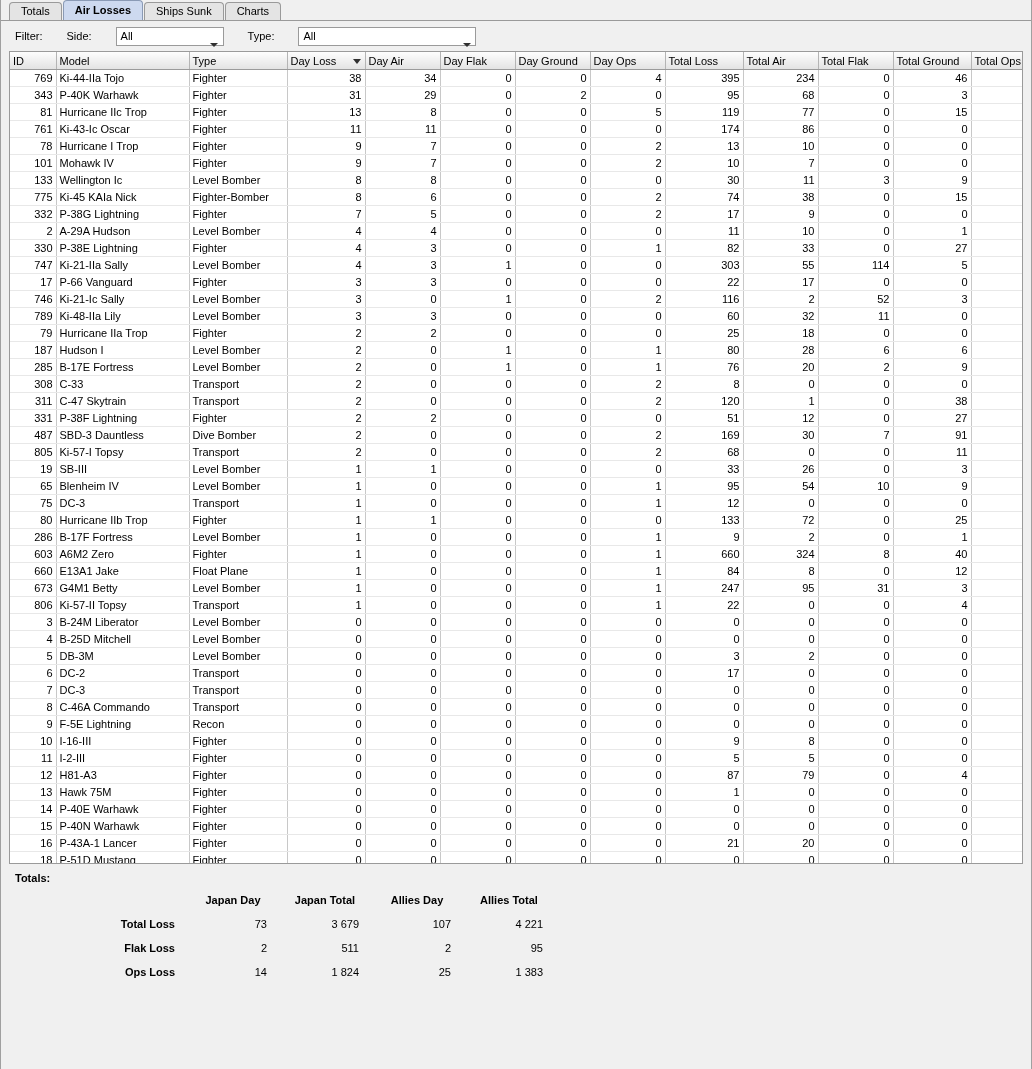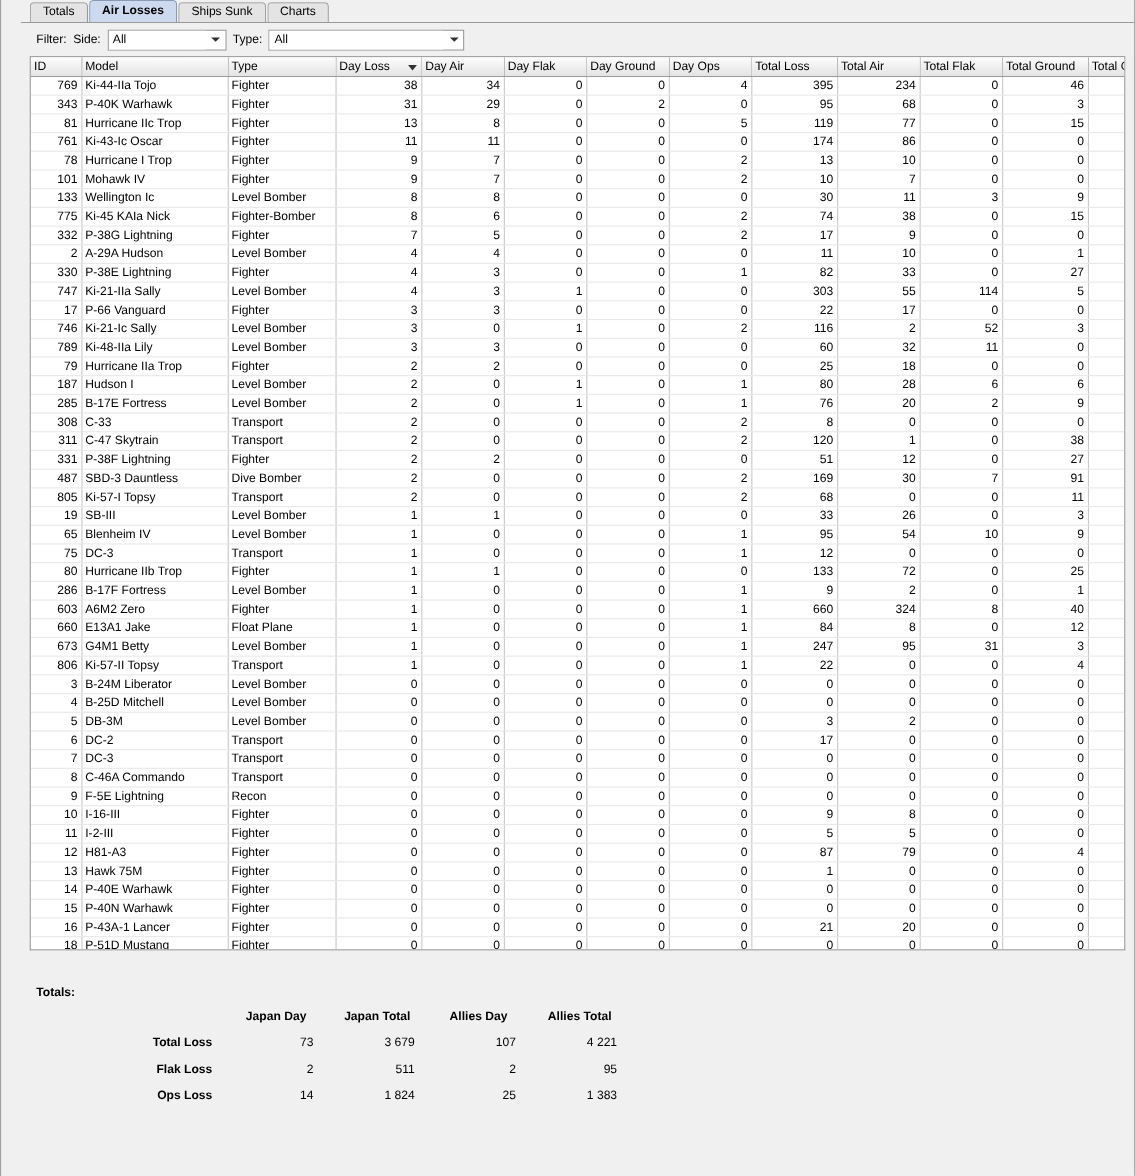--- a/index.html
+++ b/index.html
@@ -12,21 +12,20 @@
   }
   #app {
     width: 1032px;
     height: 1069px;
     position: relative;
     background: #f0f0f0;
     overflow: hidden;
     box-sizing: border-box;
     border-left: 1px solid #a0a0a0;
     border-right: 1px solid #a0a0a0;
-    padding-left: 18px;
   }
 
   
   .tabbar {
     height: 21px;
     display: flex;
     align-items: flex-end;
     padding-left: 8px;
     background: #f0f0f0;
     border-bottom: 1px solid #9a9a9a;
@@ -53,28 +52,28 @@
     line-height: 19px;
     border-color: #8a9ab5;
   }
 
   
   .filterbar {
     height: 30px;
     display: flex;
     align-items: center;
     padding-left: 14px;
-    gap: 6px;
+    gap: 24px;
     background: #f0f0f0;
     box-sizing: border-box;
   }
   .filter-label { font-size: 11px; }
   .combo {
     display: inline-flex;
-    align-items: center;
+    align-items: flex-end;
     height: 19px;
     border: 1px solid #9a9a9a;
     background: #fff;
     box-sizing: border-box;
   }
   .combo .val {
     padding: 0 6px 0 4px;
     line-height: 17px;
     font-size: 11px;
     min-width: 72px;
@@ -163,21 +162,21 @@
   col.c-tf      { width: 75px; }
   col.c-tg      { width: 78px; }
   col.c-to      { width: 75px; }
 
   
   .totals-panel {
     margin-top: 6px;
     padding: 2px 0 0 14px;
     font-size: 11px;
   }
-  .totals-title { font-weight: bold; font-size: 11px; margin-bottom: 4px; margin-top: 24px; }
+  .totals-title { font-weight: bold; font-size: 11px; margin-bottom: 4px; }
   table.totals {
     border-collapse: collapse;
     margin-left: 12px;
     font-size: 11px;
   }
   table.totals th {
     font-weight: bold;
     text-align: right;
     padding: 6px 16px 6px 8px;
     font-size: 11px;

